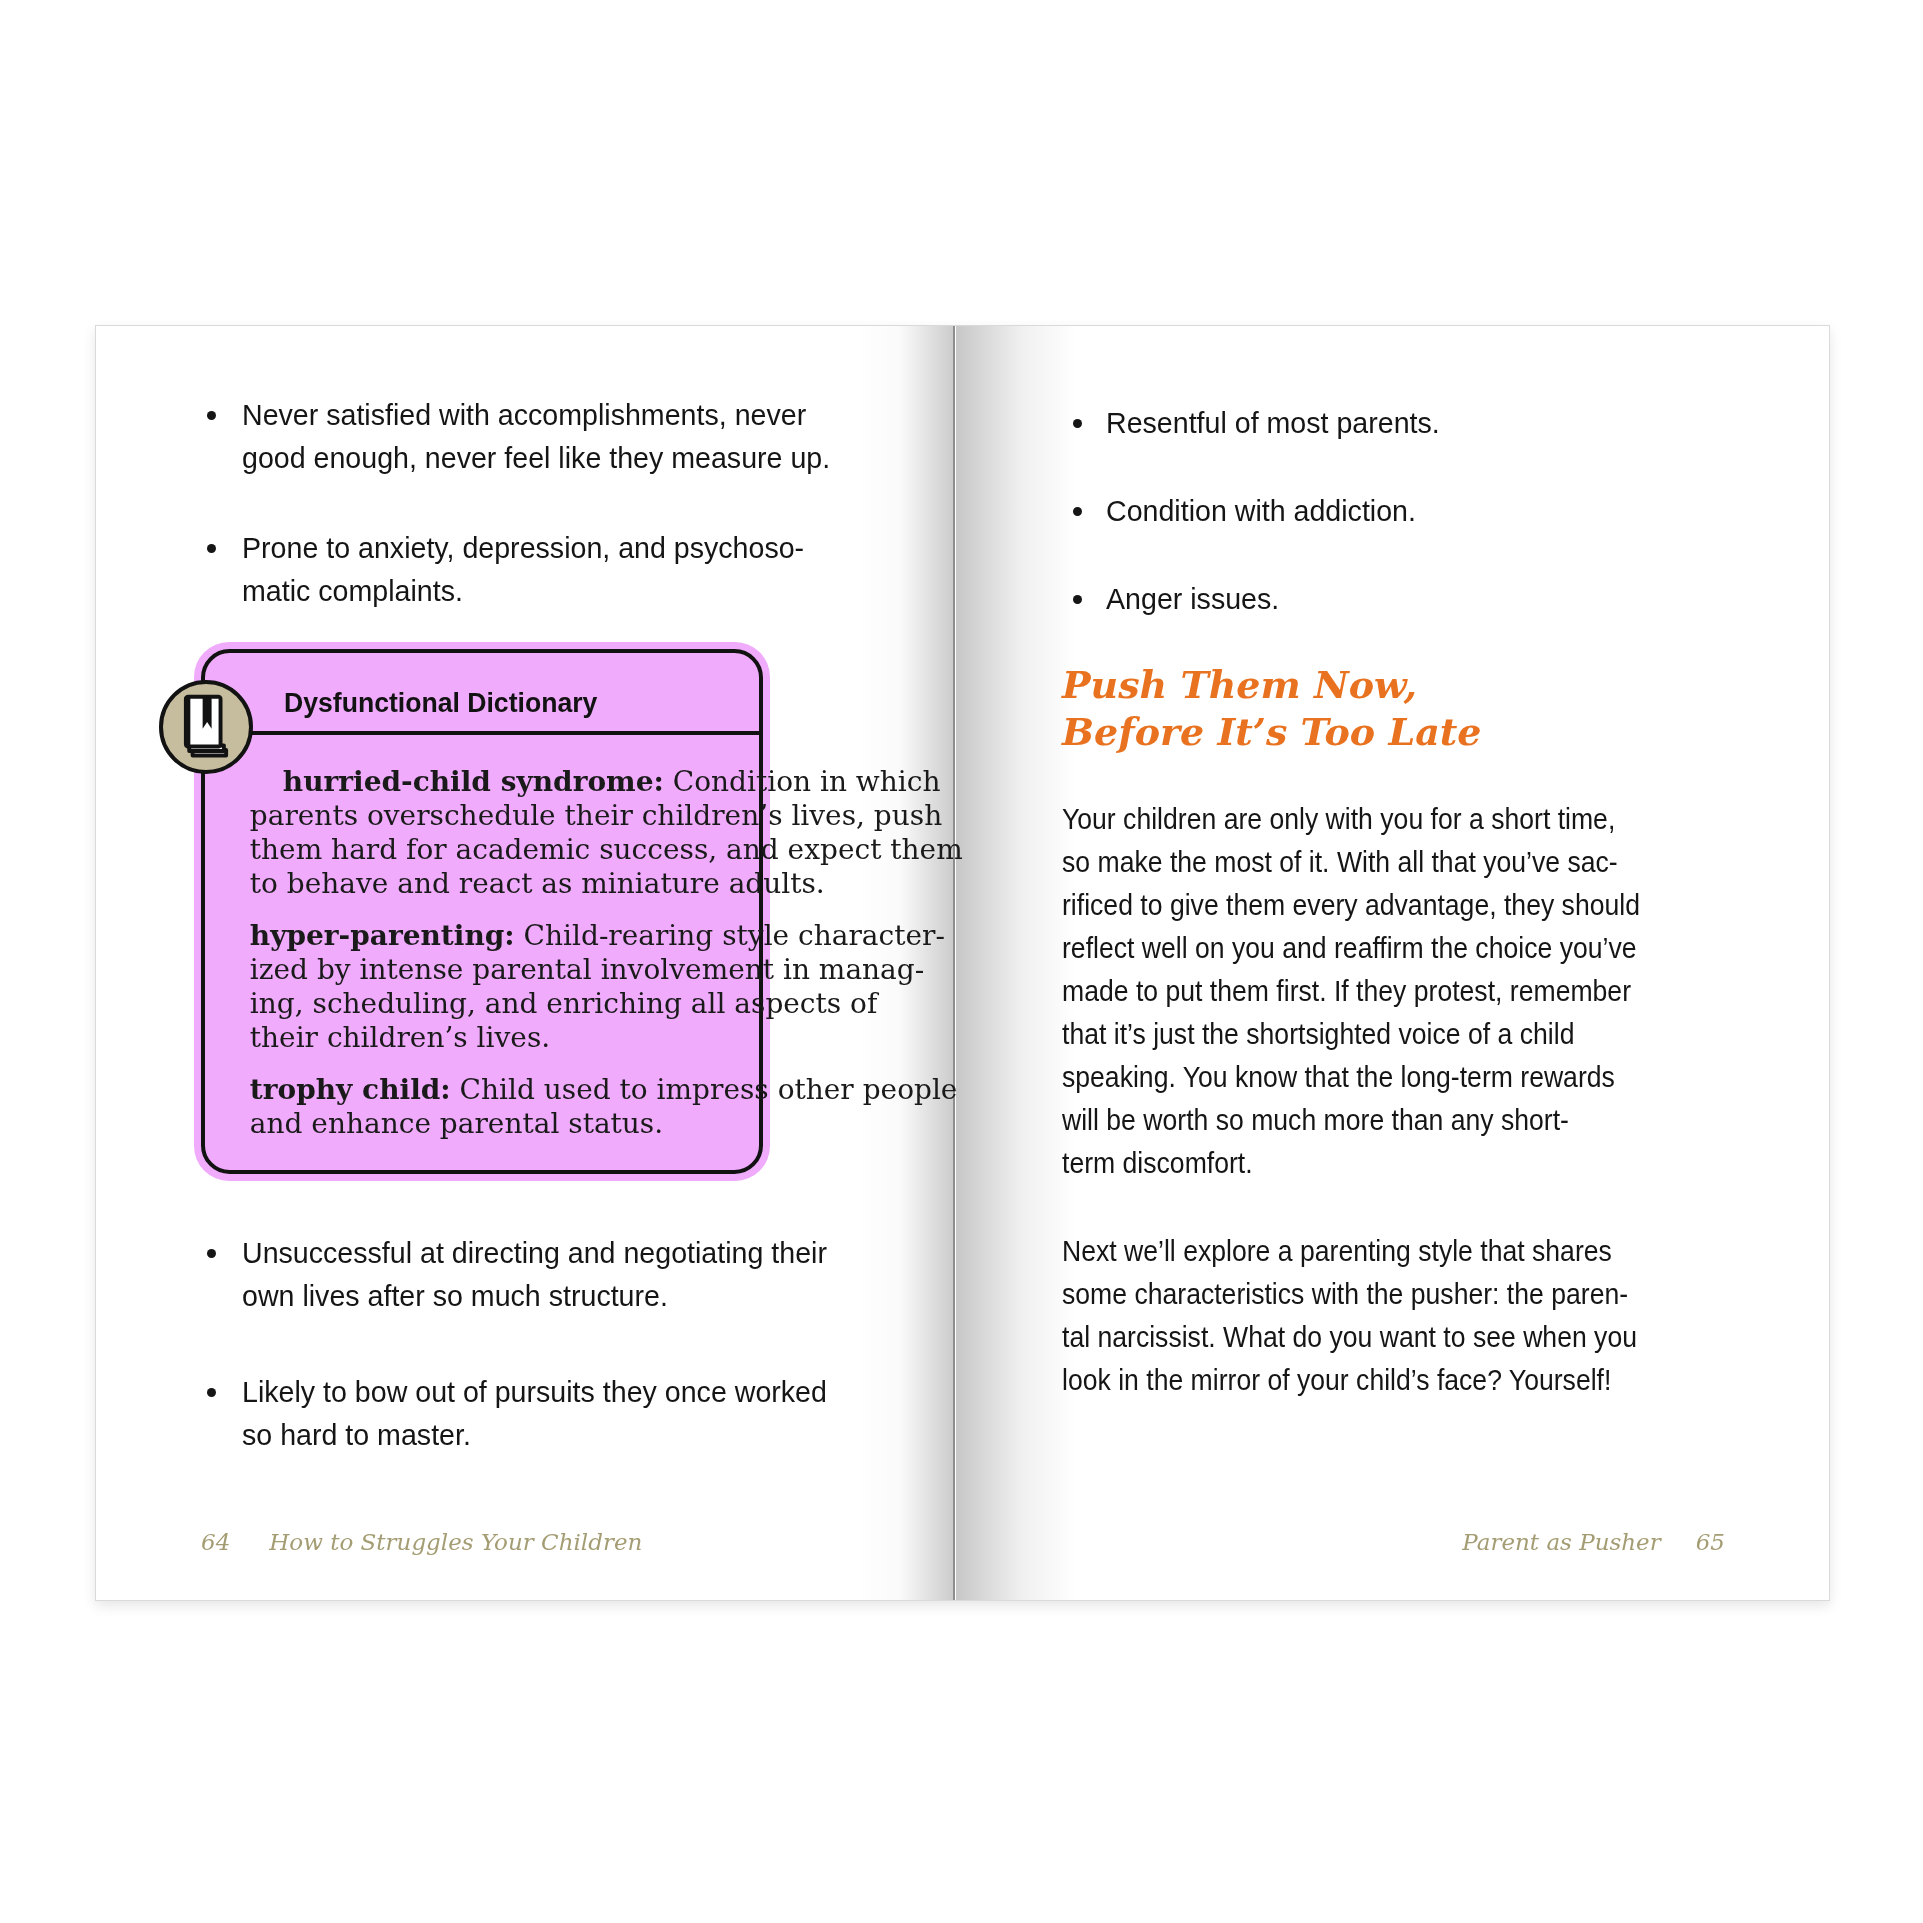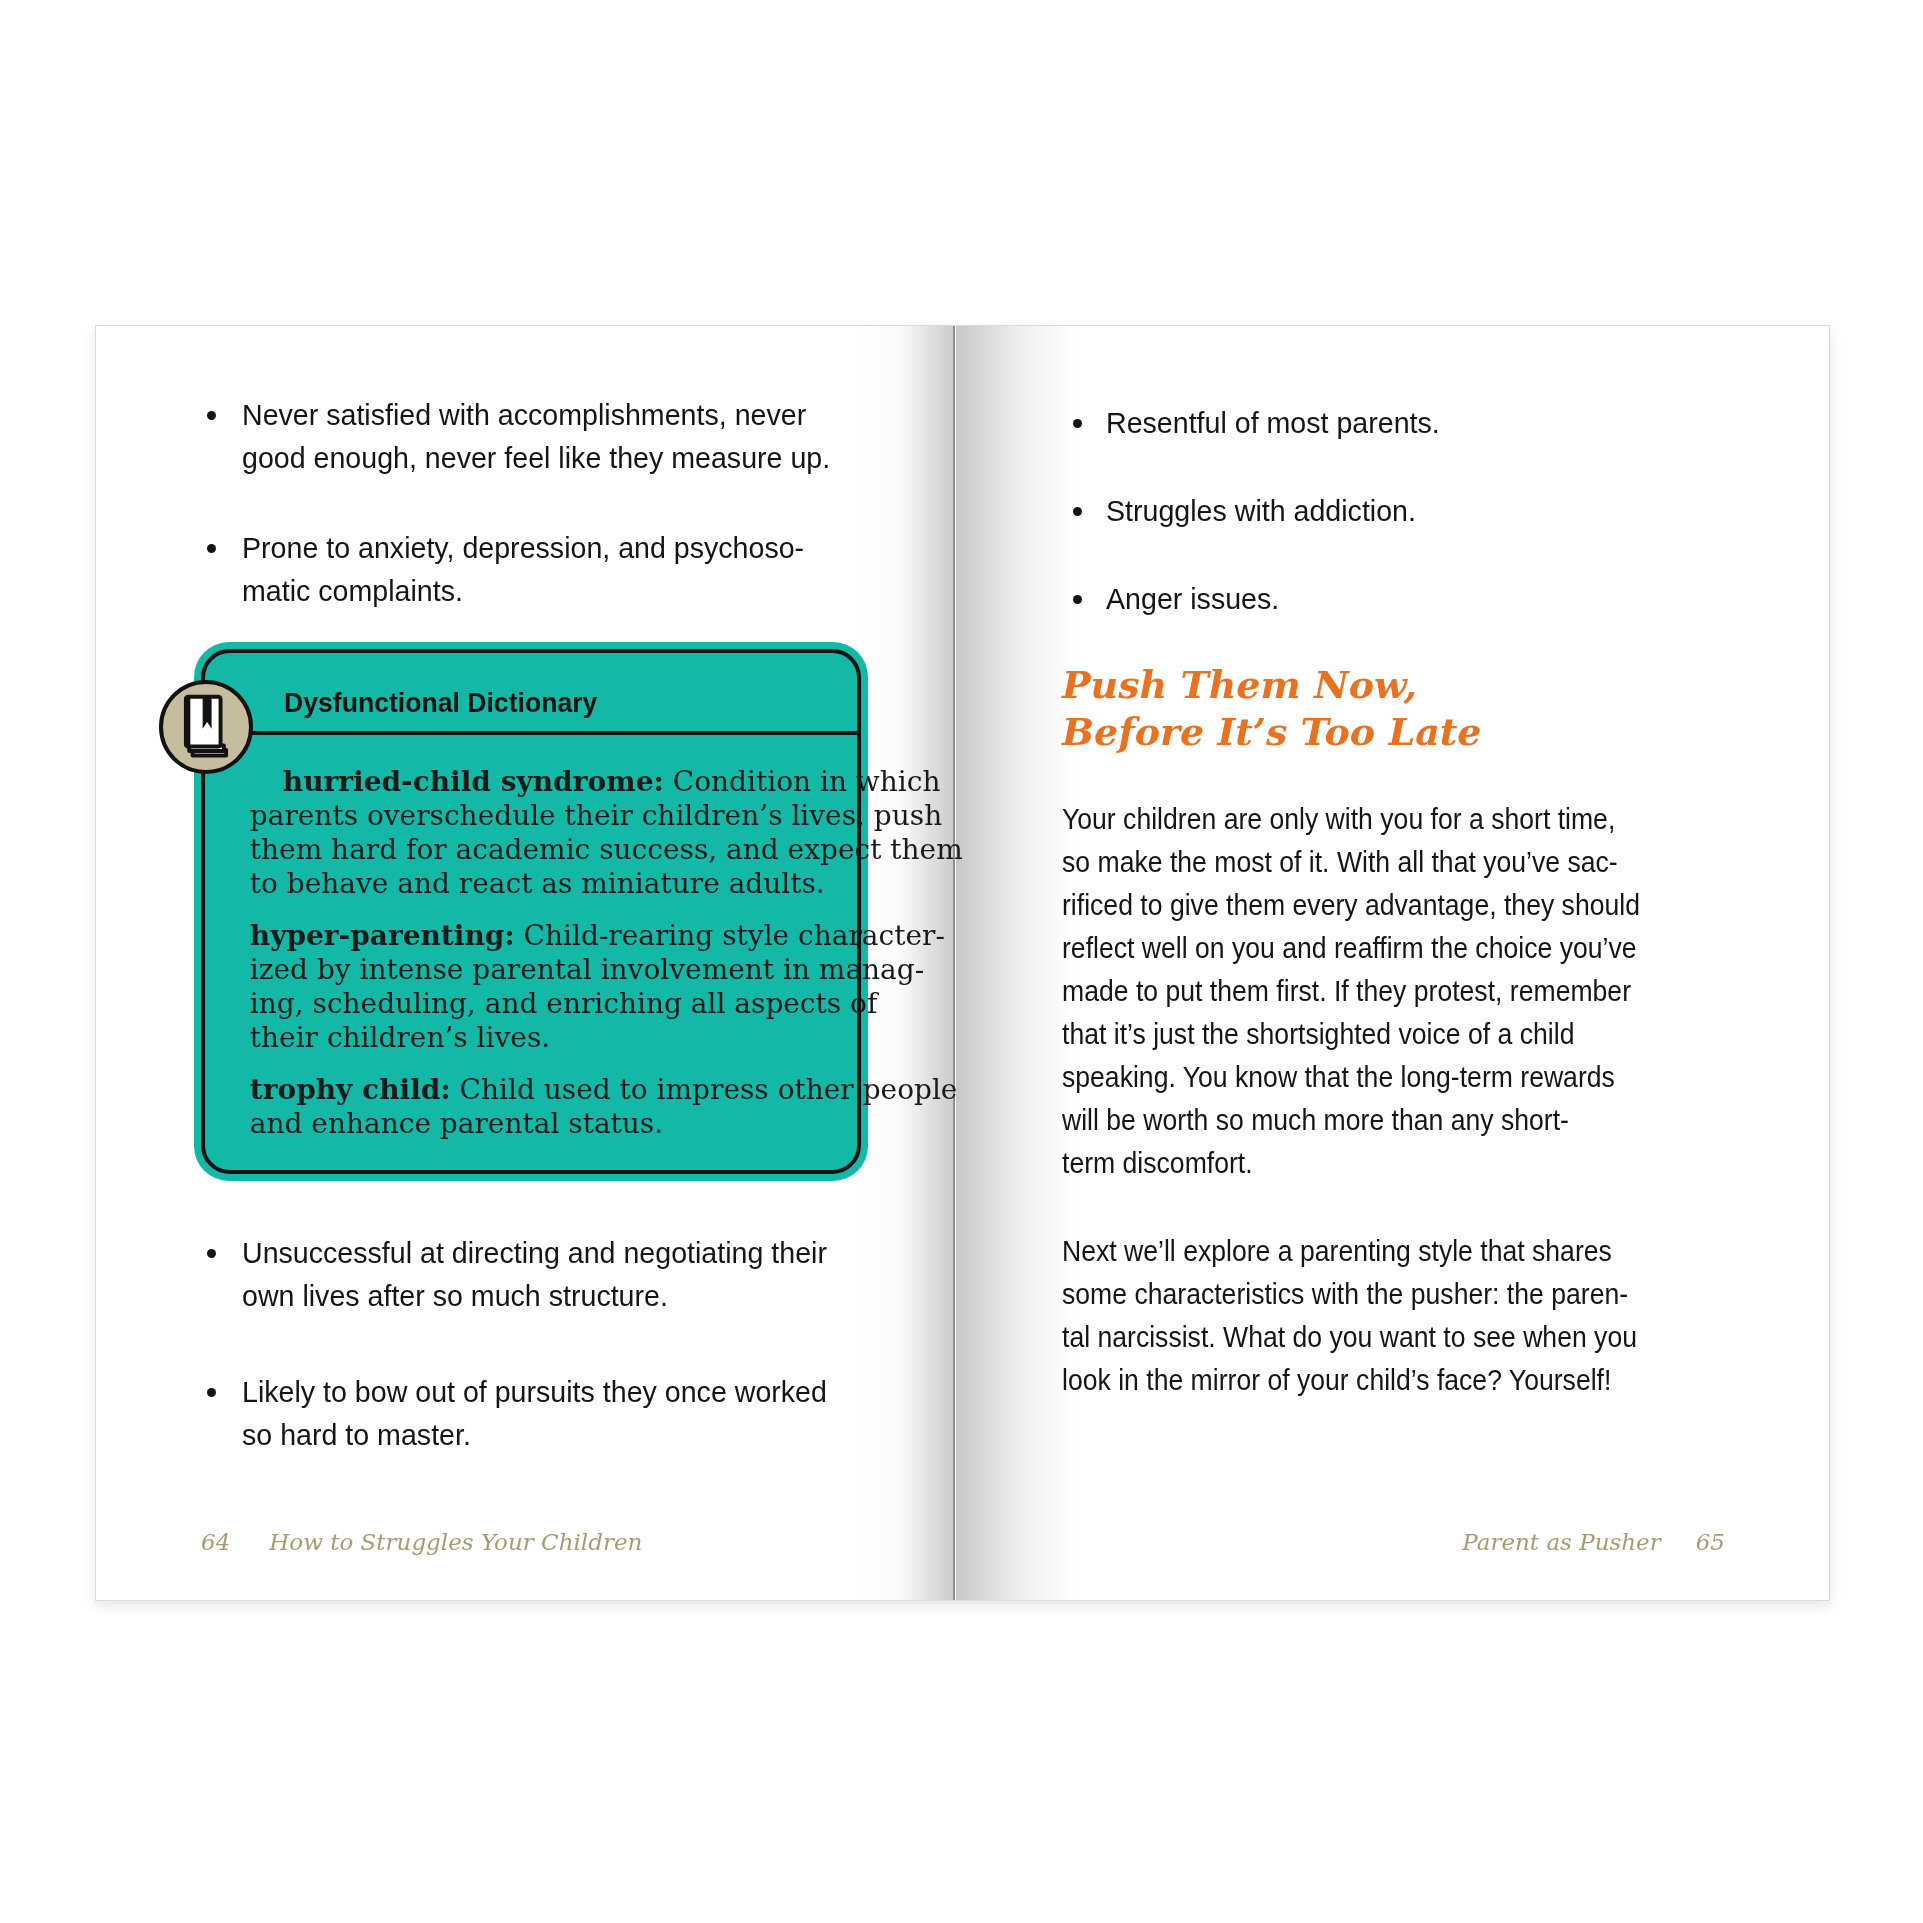--- a/index.html
+++ b/index.html
@@ -17,22 +17,22 @@
   .sans{font-family:"Liberation Sans",sans-serif;font-size:28.6px;line-height:43px;white-space:pre;
         transform:scaleX(0.93);transform-origin:0 0;color:#151515;}
   ul.bullets{list-style:none;margin:0;padding:0;position:absolute;}
   ul.bullets li{position:relative;padding-left:37px;}
   ul.bullets li::before{content:"";position:absolute;left:1.5px;top:16.5px;width:9px;height:9px;
         border-radius:50%;background:#151515;}
   ul.top-left li{margin-bottom:47px;}
   ul.bottom-left li{margin-bottom:53px;}
   ul.right-list li{margin-bottom:45px;}
   
-  .dict-box{position:absolute;left:98px;top:316px;width:674px;height:539px;
-            background:#14b8a6;border-radius:35px;}
+  .dict-box{position:absolute;left:98px;top:316px;width:576px;height:539px;
+            background:#f0abfc;border-radius:35px;}
   .dict-inner{position:absolute;left:6.8px;top:6.8px;right:6.8px;bottom:6.8px;
             border:4.5px solid #121212;border-radius:28.6px;}
   .dict-title{position:absolute;left:79px;top:33px;font-weight:bold;font-size:28px;line-height:33px;
             color:#121212;white-space:pre;transform:scaleX(0.95);transform-origin:0 0;}
   .dict-divider{position:absolute;left:0;right:0;top:78px;height:4.5px;background:#121212;}
   .dict-body{position:absolute;left:45px;top:112px;width:594px;
             font-family:"DejaVu Serif",serif;font-size:28px;line-height:34px;color:#1a1a1a;}
   .dict-body p{margin:0 0 18px 0;white-space:pre;}
   .dict-body p.indent-first{text-indent:33px;}
   .dict-body .term{font-weight:bold;}
@@ -104,21 +104,21 @@
       <li><span class="sans">Unsuccessful at directing and negotiating their
 own lives after so much structure.</span></li>
       <li><span class="sans">Likely to bow out of pursuits they once worked
 so hard to master.</span></li>
     </ul>
 
     <div class="footer footer-left"><span class="pagenum">64</span><span class="running-title">How to Struggles Your Children</span></div>
 
     <ul class="bullets right-list" style="left:975px;top:76px;">
       <li style="padding-left:35px"><span class="sans">Resentful of most parents.</span></li>
-      <li style="padding-left:35px"><span class="sans">Struggles with addiction.</span></li>
+      <li style="padding-left:35px"><span class="sans">Condition with addiction.</span></li>
       <li style="padding-left:35px"><span class="sans">Anger issues.</span></li>
     </ul>
 
     <h2 class="orange-heading">Push Them Now,
 Before It’s Too Late</h2>
 
     <p class="body-para para-1 sans">Your children are only with you for a short time,
 so make the most of it. With all that you’ve sac-
 rificed to give them every advantage, they should
 reflect well on you and reaffirm the choice you’ve

